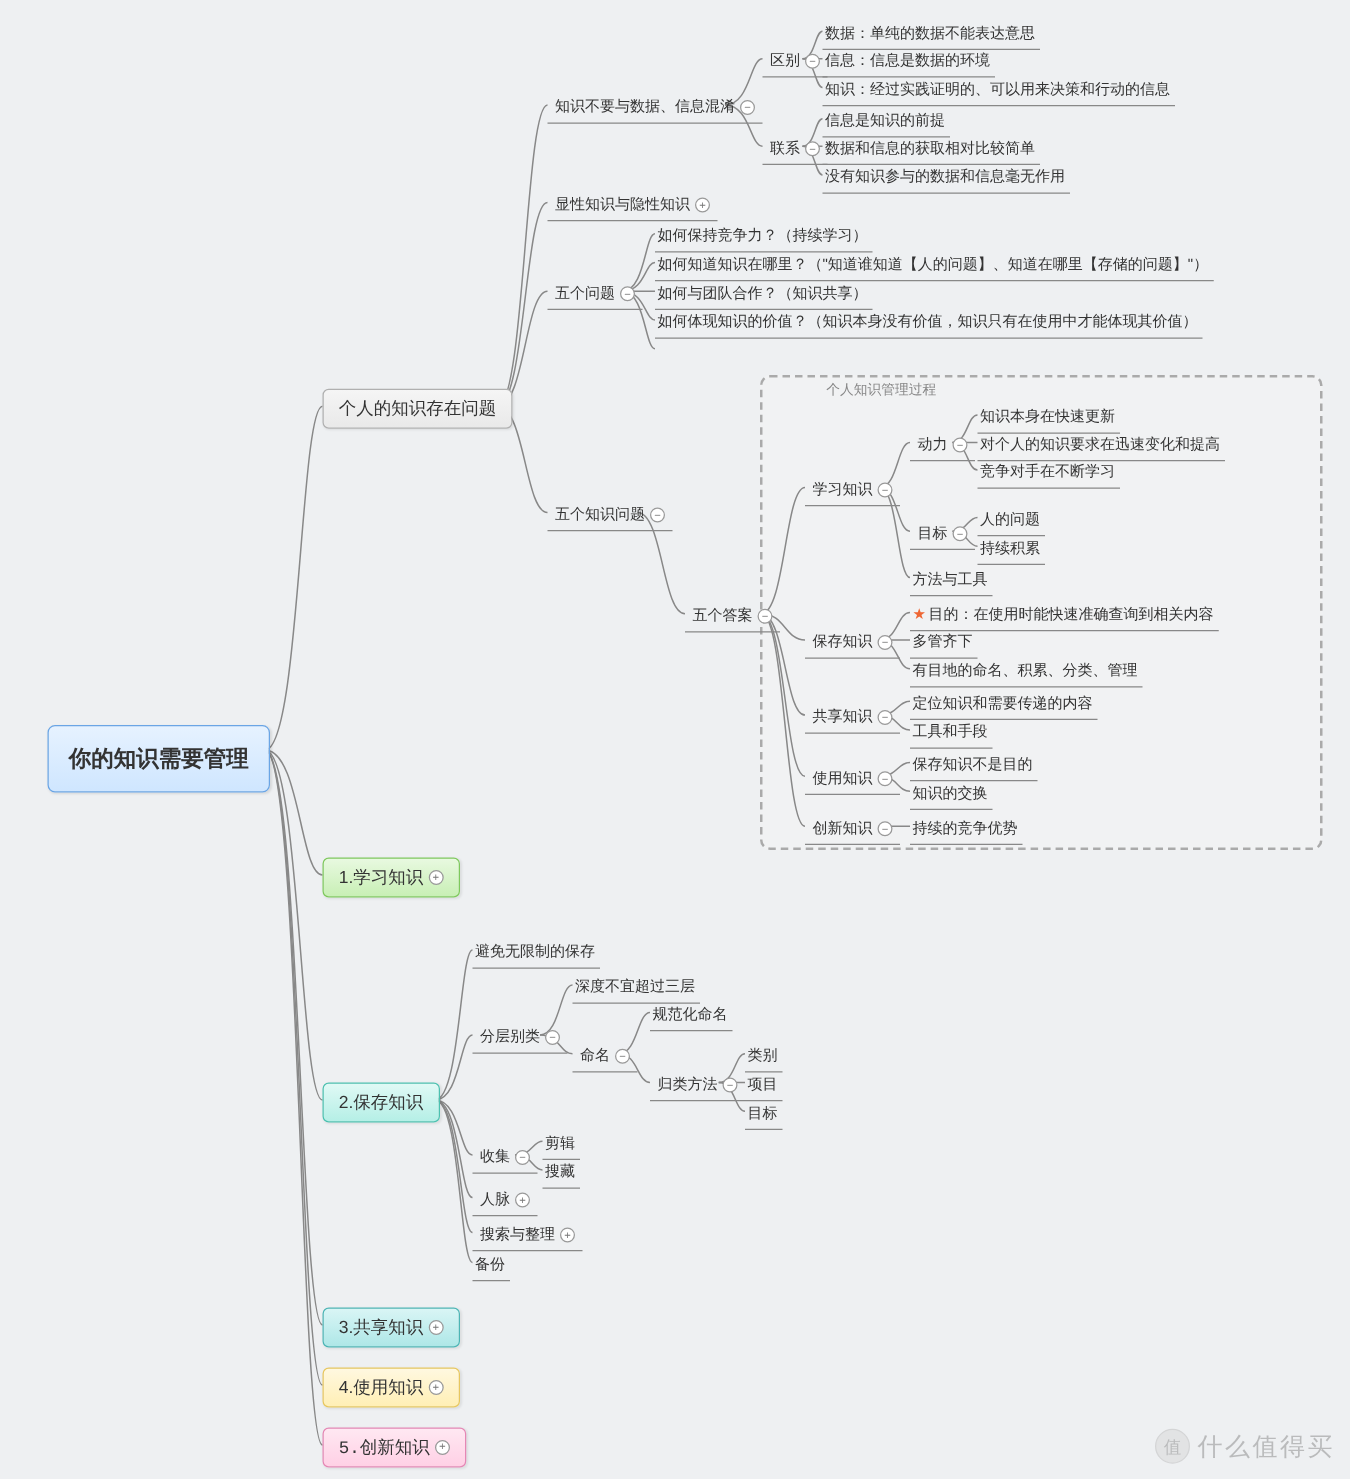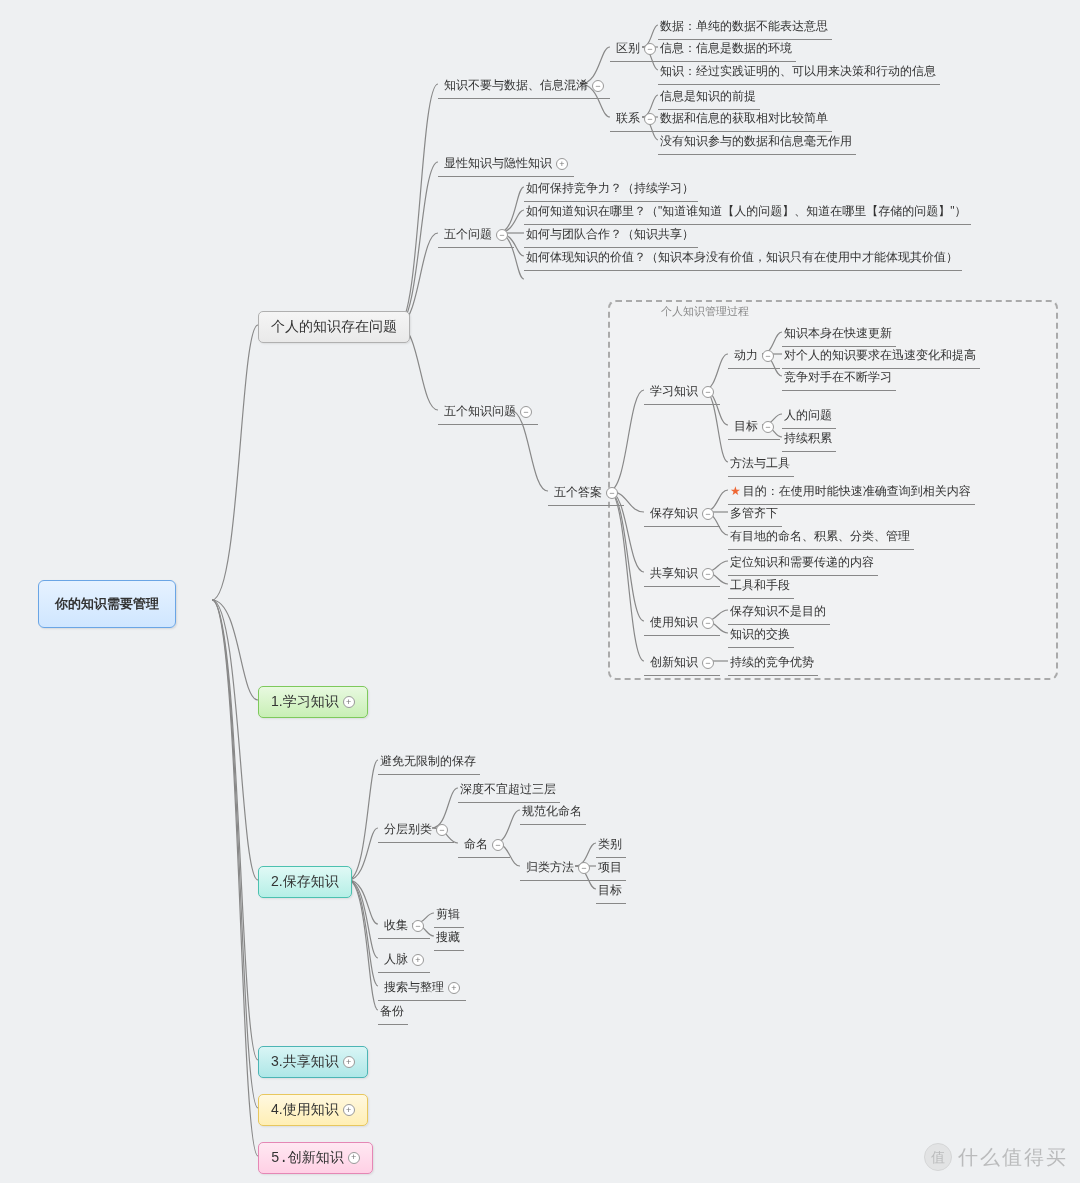--- a/index.html
+++ b/index.html
@@ -1,20 +1,20 @@
 <!DOCTYPE html>
 <html><head>
 <meta charset="utf-8">
 <style>
 * { margin:0; padding:0; box-sizing:border-box; }
 body { background:#eef0f2; font-family:"Microsoft YaHei","Hiragino Sans GB",Arial,sans-serif; font-size:13px; color:#333; width:1080px; height:1183px; overflow:hidden; position:relative; }
 #canvas { position:relative; width:1080px; height:1183px; }
 
 .node { position:absolute; white-space:nowrap; }
-.root { background:linear-gradient(#e6f2ff,#cfe6ff); border:1px solid #6aa5e5; border-radius:6px; padding:14px 16px; font-size:13px; font-weight:bold; box-shadow:1px 1px 2px rgba(0,0,0,.1); }
+.root { background:linear-gradient(#e6f2ff,#cfe6ff); border:1px solid #6aa5e5; border-radius:6px; padding:14px 16px; font-size:18px; font-weight:bold; box-shadow:1px 1px 2px rgba(0,0,0,.1); }
 .branch { background:linear-gradient(#f5f5f5,#e9e9e9); border:1px solid #b0b0b0; border-radius:5px; padding:6px 12px; font-size:14px; box-shadow:1px 1px 2px rgba(0,0,0,.08); }
 .branch.green { background:linear-gradient(#e8f9e0,#c8efb5); border-color:#7ec95c; }
 .branch.cyan { background:linear-gradient(#e0f9f5,#b5efe6); border-color:#4cc1b0; }
 .branch.teal { background:linear-gradient(#d9f5f5,#aee7e7); border-color:#4cb5b5; }
 .branch.yellow { background:linear-gradient(#fff8e0,#ffefb5); border-color:#e8c75e; }
 .branch.pink { background:linear-gradient(#ffe8f2,#ffd0e5); border-color:#e587b5;font-family:Liberation Mono, monospace; }
 
 .leaf { border-bottom:1px solid #888; padding:2px 4px 4px 2px; font-size:12px; color:#333; }
 .innerbox { border-bottom:1px solid #888; padding:2px 6px 4px 6px; font-size:12px; }
 .expand { display:inline-block; width:12px; height:12px; border:1px solid #999; border-radius:50%; margin-left:4px; font-size:9px; line-height:10px; text-align:center; color:#777; background:#fff; cursor:pointer; vertical-align:middle; }

